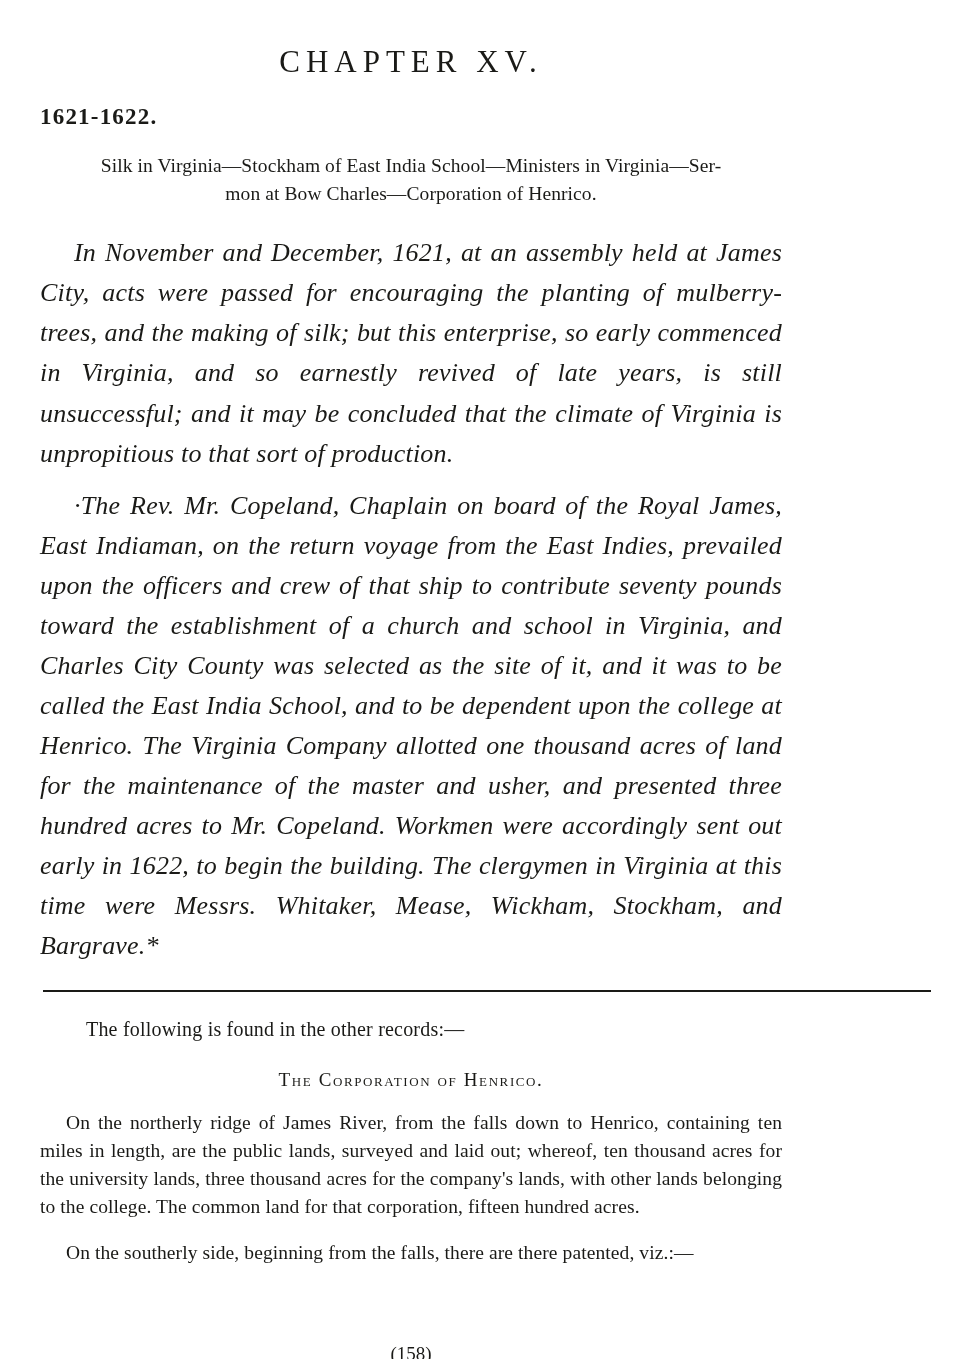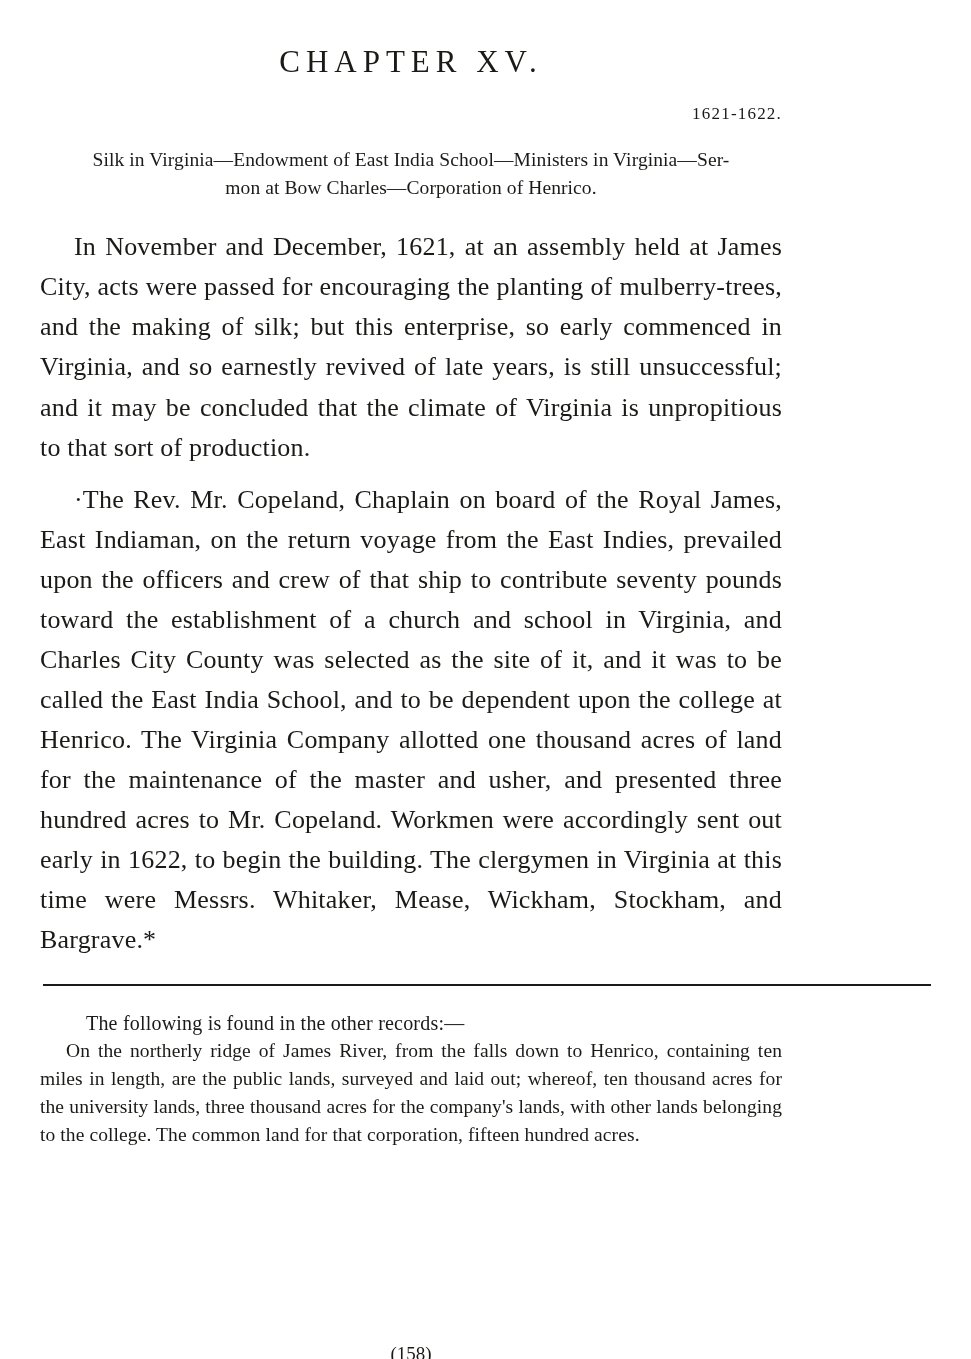--- a/index.html
+++ b/index.html
@@ -23,39 +23,40 @@
   }
   .chapter-title {
     text-align: center;
     font-size: 31px;
     letter-spacing: 6px;
     font-weight: normal;
     margin: 14px 0 0 0;
     font-family: "Liberation Serif", serif;
   }
   .chapter-years {
-    text-align: right;
-    font-size: 17px;
+    text-align: left;
+    font-size: 23px;
     letter-spacing: 1.2px;
-    font-weight: normal;
+    font-weight: bold;
     margin: 24px 0 0 0;
     font-family: "Liberation Serif", serif;
   }
   .summary {
     text-align: center;
     font-size: 19.5px;
     line-height: 1.42;
     margin: 22px 22px 0 22px;
     letter-spacing: 0.1px;
   }
   .summary .line {
     display: block;
   }
   .body-block {
     margin-top: 26px;
+    font-style: italic;
   }
   p.main {
     font-size: 26px;
     line-height: 1.54;
     margin: 0;
     text-align: justify;
     text-justify: inter-word;
     letter-spacing: 0.2px;
   }
   p.main + p.main {
@@ -80,21 +81,21 @@
     text-align: center;
     font-size: 19px;
     font-variant: small-caps;
     letter-spacing: 1.6px;
     margin: 28px 0 0 0;
   }
   p.note {
     font-size: 19.5px;
     line-height: 1.44;
     text-align: justify;
-    margin: 2px 0 0 0;
+    margin: 18px 0 0 0;
     letter-spacing: 0.1px;
   }
   p.note .indent {
     display: inline-block;
     width: 26px;
   }
   .folio {
     position: absolute;
     left: 0;
     right: 0;
@@ -106,32 +107,34 @@
 </head>
 <body>
 
 <div class="page">
 
   <h1 class="chapter-title">CHAPTER XV.</h1>
 
   <div class="chapter-years">1621-1622.</div>
 
   <div class="summary">
-    <span class="line">Silk in Virginia—Endowment of East India School—Ministers in Virginia—Ser-</span>
+    <span class="line">Silk in Virginia—Stockham of East India School—Ministers in Virginia—Ser-</span>
     <span class="line">mon at Bow Charles—Corporation of Henrico.</span>
   </div>
 
   <div class="body-block">
     <p class="main"><span class="indent"></span><span>In November and December, 1621, at an assembly held at James City, acts were passed for encouraging the planting of mulberry-trees, and the making of silk; but this enterprise, so early commenced in Virginia, and so earnestly revived of late years, is still unsuccessful; and it may be concluded that the climate of Virginia is unpropitious to that sort of production.</span></p>
     <p class="main"><span class="indent"></span><span>·The Rev. Mr. Copeland, Chaplain on board of the Royal James, East Indiaman, on the return voyage from the East Indies, prevailed upon the officers and crew of that ship to contribute seventy pounds toward the establishment of a church and school in Virginia, and Charles City County was selected as the site of it, and it was to be called the East India School, and to be dependent upon the college at Henrico.   The Virginia Company allotted one thousand acres of land for the maintenance of the master and usher, and presented three hundred acres to Mr. Copeland.   Workmen were accordingly sent out early in 1622, to begin the building.   The clergymen in Virginia at this time were Messrs. Whitaker, Mease, Wickham, Stockham, and Bargrave.*</span></p>
   </div>
 
   <div class="divider"></div>
 
   <div class="note-intro">The following is found in the other records:—</div>
 
+  <div class="note-heading">The Corporation of Henrico.</div>
 
   <p class="note"><span class="indent"></span><span>On the northerly ridge of James River, from the falls down to Henrico, containing ten miles in length, are the public lands, surveyed and laid out; whereof, ten thousand acres for the university lands, three thousand acres for the company's lands, with other lands belonging to the college.   The common land for that corporation, fifteen hundred acres.</span></p>
 
+  <p class="note"><span class="indent"></span><span>On the southerly side, beginning from the falls, there are there patented, viz.:—</span></p>
 
   <div class="folio">(158)</div>
 
 </div>
 
 </body></html>

